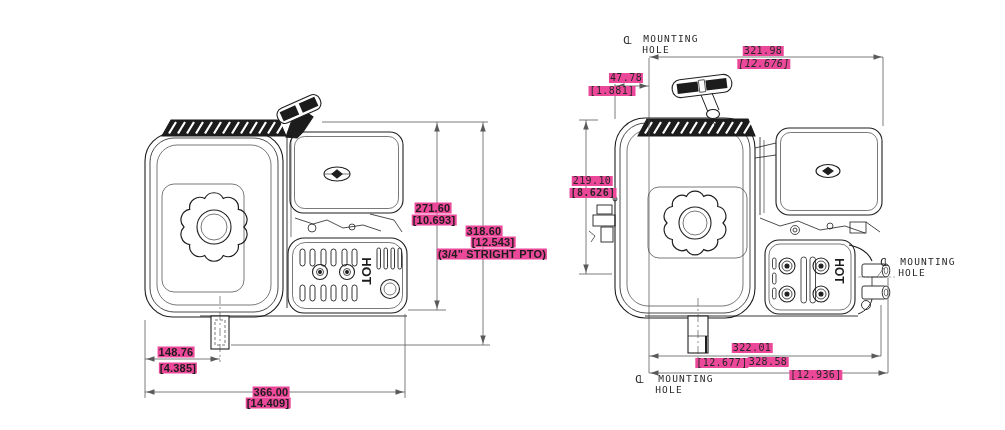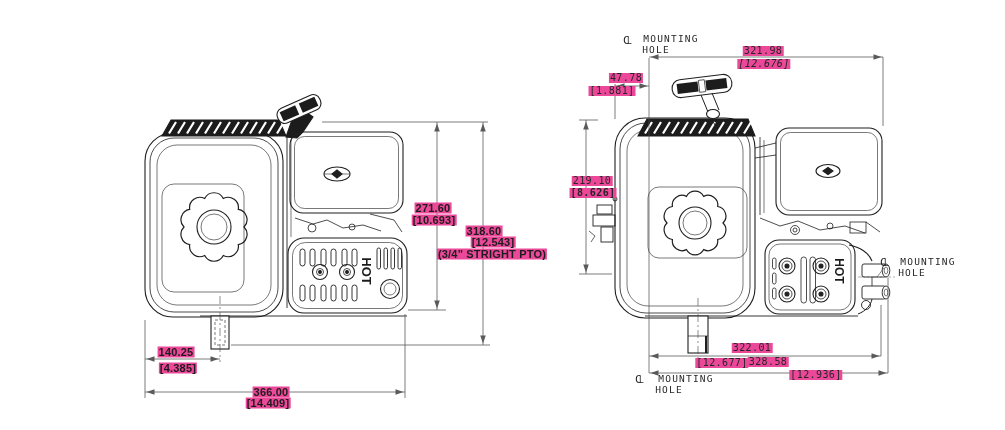--- a/index.html
+++ b/index.html
@@ -278,21 +278,21 @@
     <use href="#ar" transform="translate(650.5,373)"></use>
     <use href="#ar" transform="translate(886.5,373) rotate(180)"></use>
   </g>
 </svg>
 
 <div class="dm dmL" style="left:433px;top:208px;">271.60</div>
 <div class="dm dmL" style="left:434px;top:220px;">[10.693]</div>
 <div class="dm dmL" style="left:484px;top:231px;">318.60</div>
 <div class="dm dmL" style="left:485px;top:242px;margin-left:8px;">[12.543]</div>
 <div class="dm dmL" style="left:492px;top:254px;">(3/4" STRIGHT PTO)</div>
-<div class="dm dmL" style="left:176px;top:352px;">140.25</div>
+<div class="dm dmL" style="left:176px;top:352px;">148.76</div>
 <div class="dm dmL" style="left:178px;top:368px;">[4.385]</div>
 <div class="dm dmL" style="left:271px;top:392px;">366.00</div>
 <div class="dm dmL" style="left:268px;top:403px;">[14.409]</div>
 
 <div class="dm dmR" style="left:763px;top:51px;">321.98</div>
 <div class="dm dmR" style="left:764px;top:64px;font-style:italic;">[12.676]</div>
 <div class="dm dmR" style="left:626px;top:78px;">47.78</div>
 <div class="dm dmR" style="left:612px;top:91px;">[1.881]</div>
 <div class="dm dmR" style="left:592px;top:181px;">219.10</div>
 <div class="dm dmR" style="left:593px;top:193px;font-weight:bold;">[8.626]</div>

